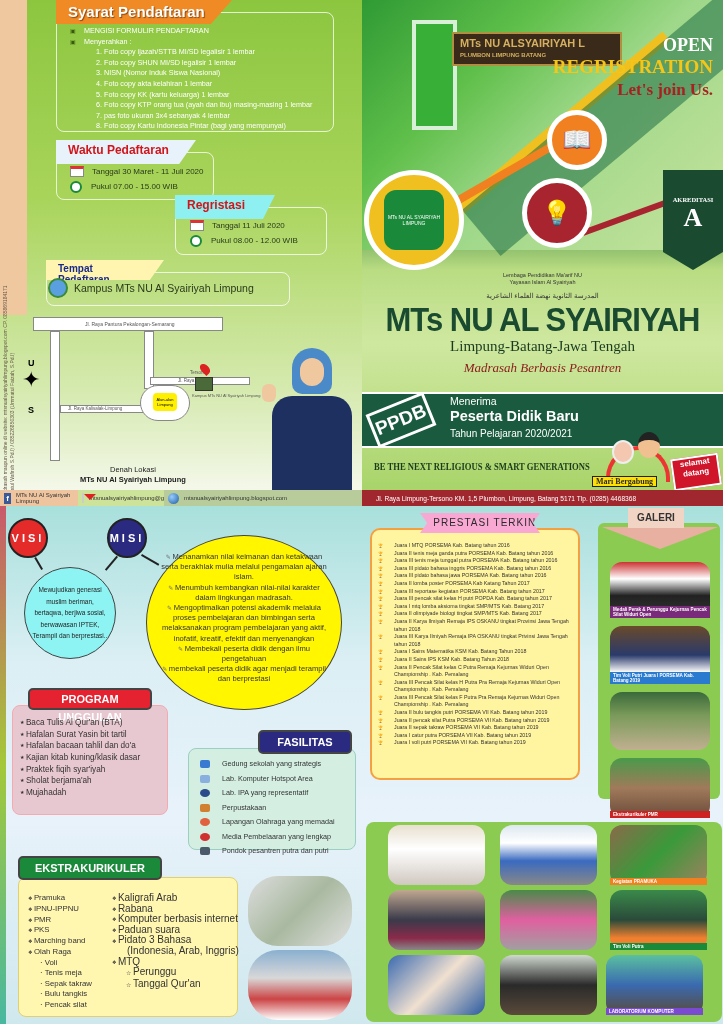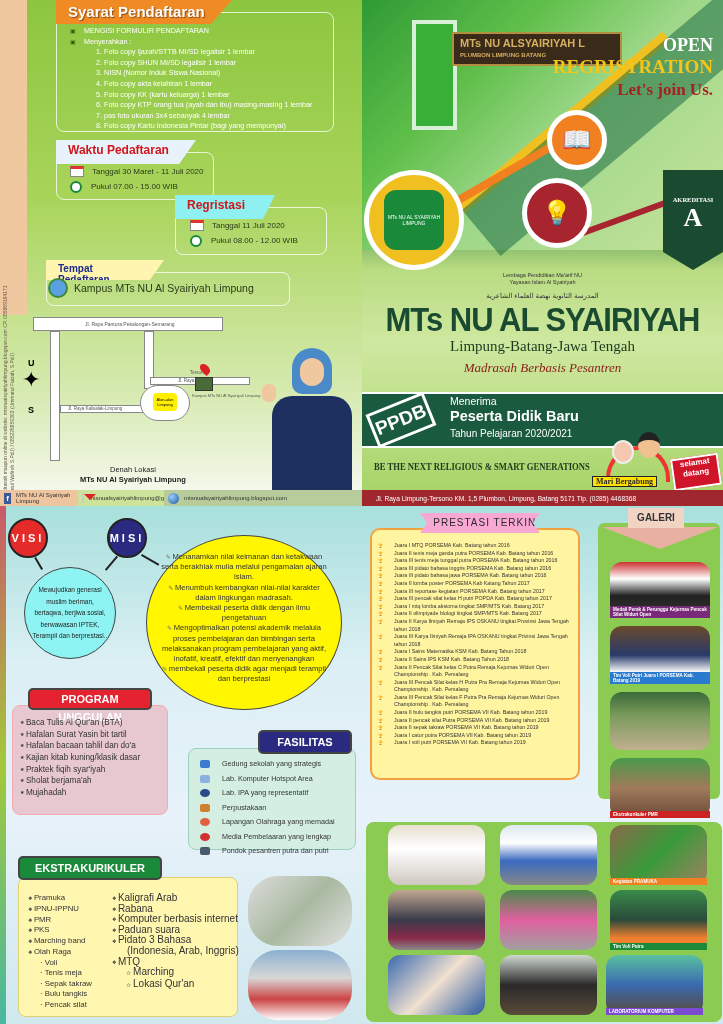--- a/index.html
+++ b/index.html
@@ -261,22 +261,22 @@
 
 <div class="line" style="left:36px;top:557px;width:14px;transform:rotate(60deg)"></div>
 <div class="line" style="left:118px;top:557px;width:18px;transform:rotate(130deg)"></div>
 <div class="line" style="left:142px;top:554px;width:20px;transform:rotate(30deg)"></div>
 <div class="ball" id="visi">VISI</div>
 <div class="ball" id="misi">MISI</div>
 <div class="abs" id="visi-c">Mewujudkan generasi muslim beriman, bertaqwa, berjiwa sosial, berwawasan IPTEK, Terampil dan berprestasi..</div>
 <div class="abs" id="misi-c">
   <div class="m">Menanamkan nilai keimanan dan ketakwaan serta berakhlak mulia melalui pengamalan ajaran islam.</div>
   <div class="m">Menumbuh kembangkan nilai-nilai karakter dalam lingkungan madrasah.</div>
+  <div class="m">Mengoptimalkan potensi akademik melaluia proses pembelajaran dan bimbingan serta melaksanakan program pembelajaran yang aktif, inofatif, kreatif, efektif dan menyenangkan</div>
   <div class="m">Membekali peserta didik dengan ilmu pengetahuan</div>
-  <div class="m">Mengoptimalkan potensi akademik melaluia proses pembelajaran dan bimbingan serta melaksanakan program pembelajaran yang aktif, inofatif, kreatif, efektif dan menyenangkan</div>
   <div class="m">membekali peserta didik agar menjadi terampil dan berprestasi</div>
 </div>
 
 <div class="abs" id="prog-box"></div>
 <div class="hdr" id="prog-h">PROGRAM UNGGULAN</div>
 <div class="abs" id="prog-list">
   <div>Baca Tulis Al Qur'an (BTA)</div>
   <div>Hafalan Surat Yasin bit tartil</div>
   <div>Hafalan bacaan tahlil dan do'a</div>
   <div>Kajian kitab kuning/klasik dasar</div>
@@ -313,22 +313,22 @@
   <div class="sub">Pencak silat</div>
 </div>
 <div class="abs" id="eks2">
   <div class="d">Kaligrafi Arab</div>
   <div class="d">Rabana</div>
   <div class="d">Komputer berbasis internet</div>
   <div class="d">Paduan suara</div>
   <div class="d">Pidato 3 Bahasa</div>
   <div style="padding-left:15px">(Indonesia, Arab, Inggris)</div>
   <div class="d">MTQ</div>
-  <div class="star">Marching</div>
-  <div class="star">Lokasi Qur'an</div>
+  <div class="star">Perunggu</div>
+  <div class="star">Tanggal Qur'an</div>
 </div>
 <div class="ph" id="ph-eks1"></div>
 <div class="ph" id="ph-eks2"></div>
 
 <div class="abs" id="pres-box"></div>
 <div class="abs" id="pres-h">PRESTASI TERKINI</div>
 <div class="abs" id="pres-list">
   <div>Juara I MTQ PORSEMA Kab. Batang tahun 2016</div>
   <div>Juara II tenis meja ganda putra PORSEMA Kab. Batang tahun 2016</div>
   <div>Juara III tenis meja tunggal putra PORSEMA Kab. Batang tahun 2016</div>

